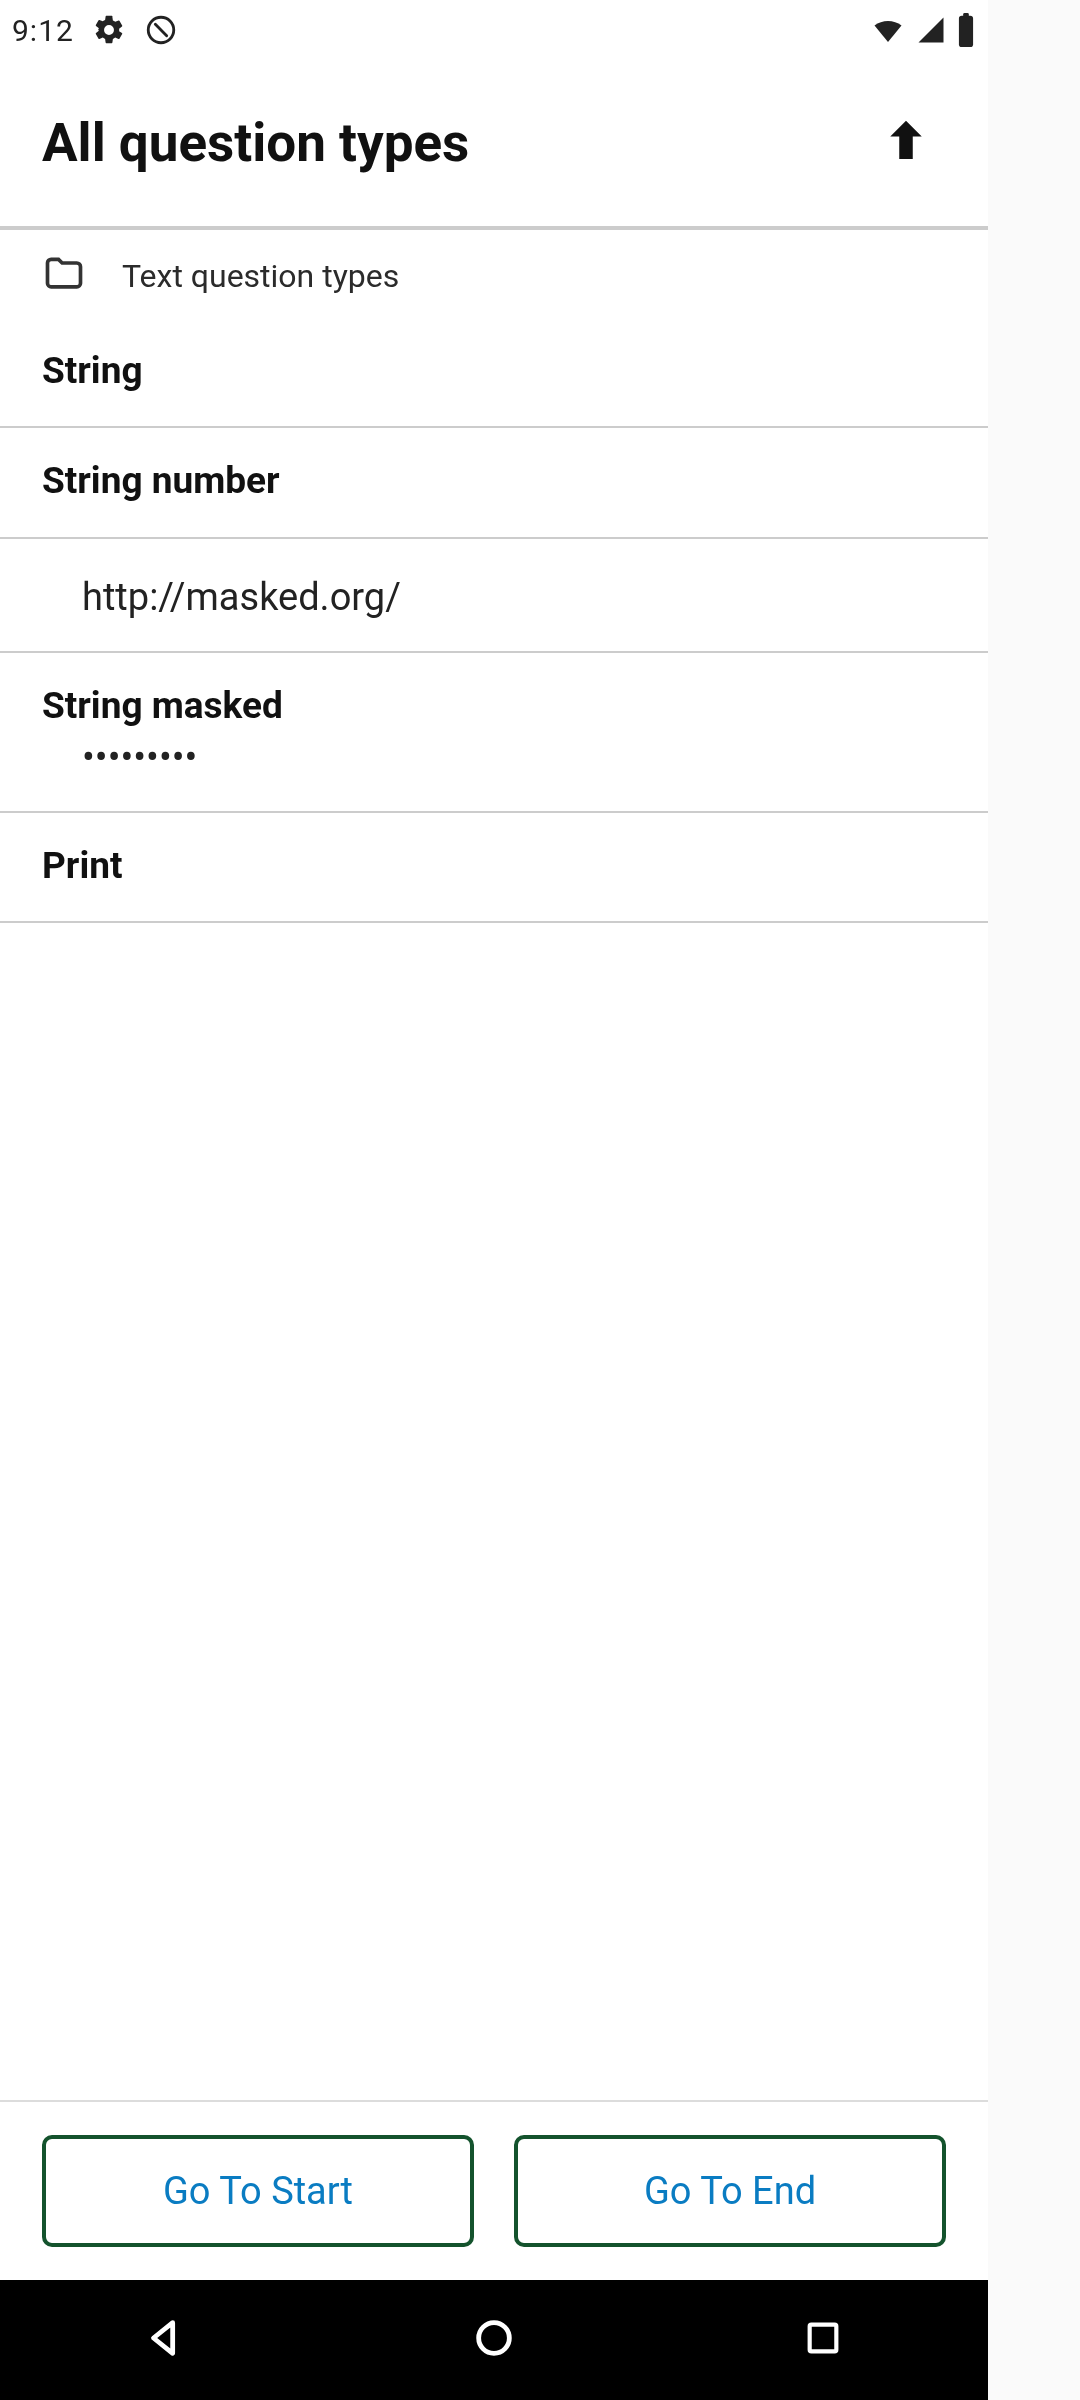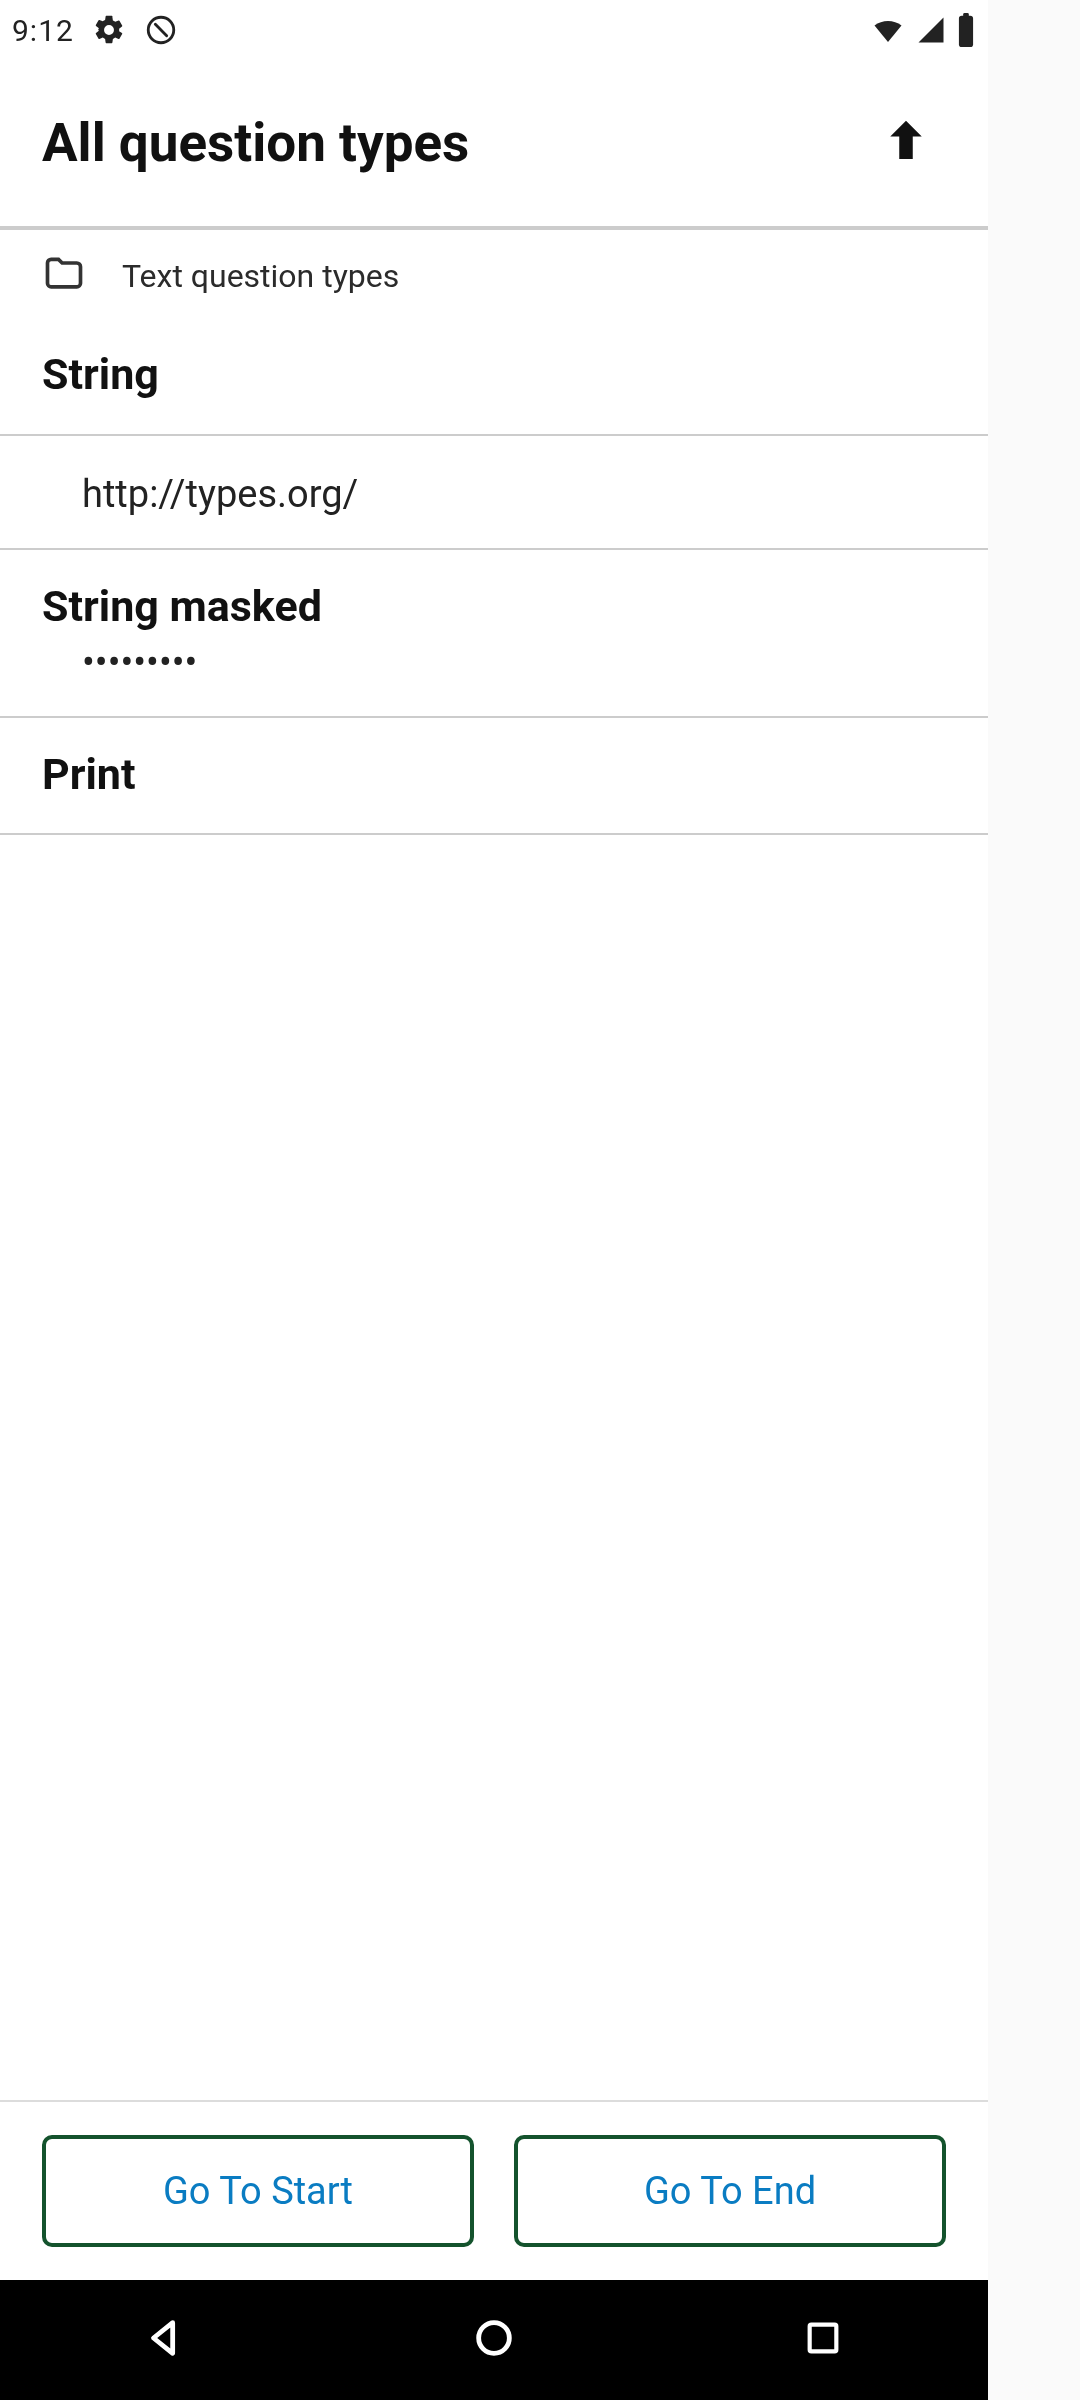--- a/index.html
+++ b/index.html
@@ -15,21 +15,21 @@
   .app-bar { height: 170px; display: flex; align-items: center; padding: 0 42px 0 42px; border-bottom: 4px solid #ccc; gap: 46px; }
   .app-title { font-size: 53px; font-weight: 700; color: #111; }
   .up-btn { margin-left: auto; display: flex; align-items: center; justify-content: center; width: 80px; height: 80px; }
 
   .section-header { display: flex; align-items: center; height: 84px; padding: 0 42px; gap: 36px; margin-top: 4px; }
   .section-header .folder-ico { flex: 0 0 auto; }
   .section-header-text { font-size: 32px; color: #2b2b2b; }
 
   .list { flex: 1 1 auto; overflow: hidden; }
   .list-item { padding: 30px 42px 32px 42px; border-bottom: 2px solid #ccc; }
-  .list-item .title { font-size: 43px; font-weight: 700; color: #111; line-height: 1.25; }
+  .list-item .title { font-size: 37px; font-weight: 700; color: #111; line-height: 1.25; }
   .list-item .subtitle { font-size: 38px; color: #222; margin-top: 6px; padding-left: 40px; }
 
   .footer { height: 180px; border-top: 2px solid #dcdcdc; display: flex; align-items: center; justify-content: center; gap: 40px; padding: 0 42px; }
   .footer-btn { flex: 1 1 0; height: 112px; border: 4px solid #14532d; border-radius: 10px; background: #fff; color: #0a7cc2; font-size: 38px; display:flex; align-items:center; justify-content:center; }
 
   .nav-bar { height: 120px; background: #000; display: flex; align-items: center; justify-content: space-around; }
   .nav-btn { width: 200px; height: 120px; display:flex; align-items:center; justify-content:center; }
 </style>
 </head>
 <body>
@@ -90,23 +90,26 @@
     </span>
     <div class="section-header-text">Text question types</div>
   </div>
 
   <div class="list">
 
     <div class="list-item">
       <div class="title">String</div>
     </div>
 
+    <div class="list-item">
+      <div class="title">String number</div>
+    </div>
 
     <div class="list-item">
-      <div class="subtitle">http://types.org/</div>
+      <div class="subtitle">http://masked.org/</div>
     </div>
 
 
     <div class="list-item">
       <div class="title">String masked</div>
       <div class="subtitle">•••••••••</div>
     </div>
 
     <div class="list-item">
       <div class="title">Print</div>

